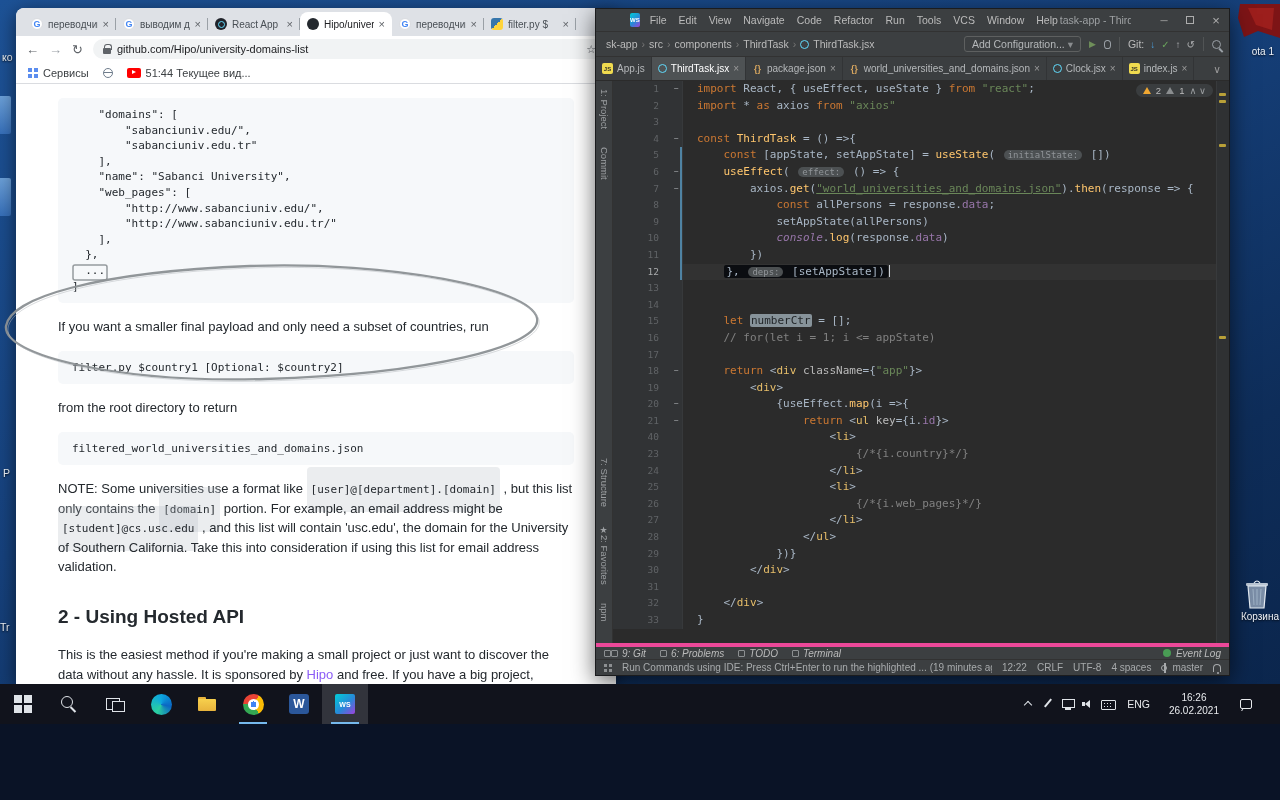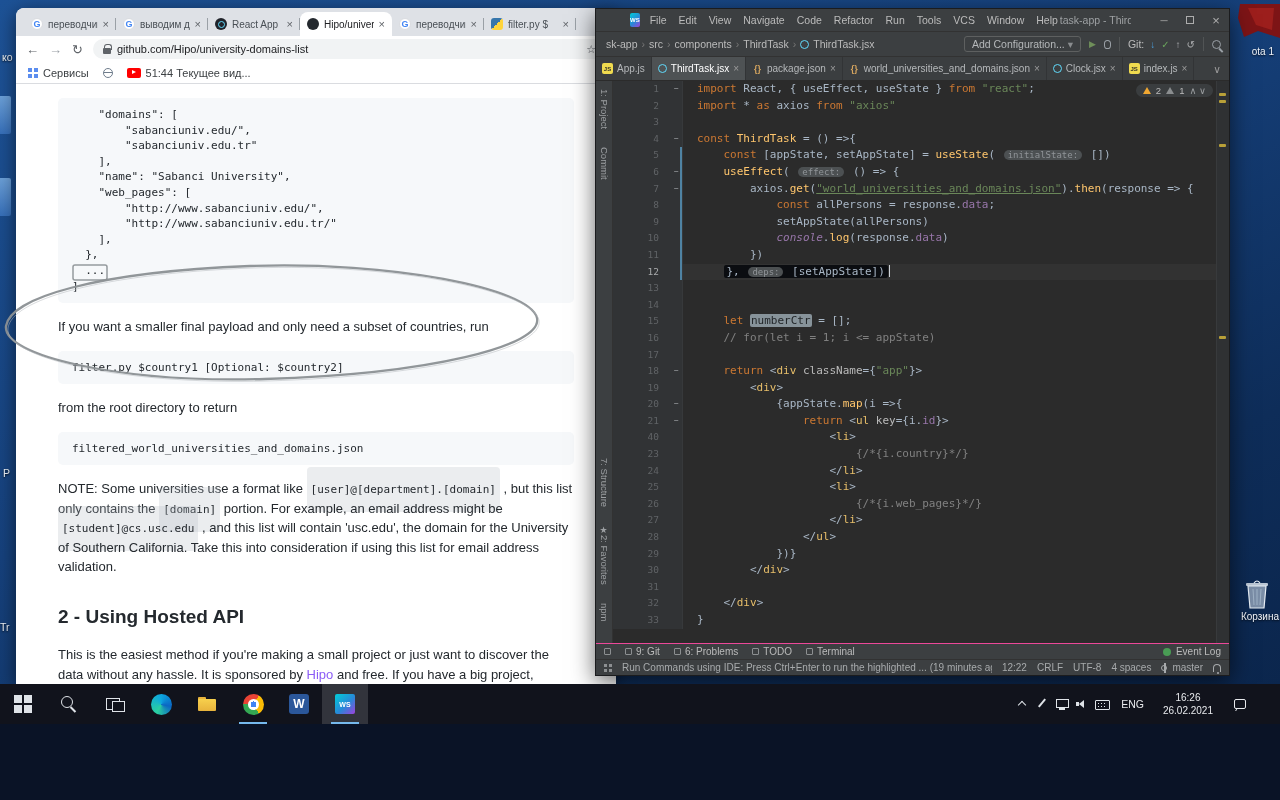--- a/index.html
+++ b/index.html
@@ -149,22 +149,22 @@
   .err-stripe { position:absolute; right:0; top:0; bottom:0; width:13px; background:#2f3133; border-left:1px solid #383a3c; }
   .err-mark { position:absolute; right:3px; width:7px; height:3px; border-radius:1px; background:#b8a038; }
   .inspect-widget { position:absolute; right:16px; top:3px; display:flex; align-items:center; gap:5px;
     background:rgba(60,63,65,.92); border-radius:8px; padding:1px 7px; font-size:9.5px; color:#bbb; }
   .warn-tri { width:0; height:0; border-left:4px solid transparent; border-right:4px solid transparent; border-bottom:7px solid #f0a732; }
   .warn-tri.weak { border-bottom-color:#8a8d8f; }
   .g-insp::before { content:'∧ ∨'; color:#9a9d9f; }
 
   .ide-crumb-bottom { height:15px; background:#313335; border-top:1px solid #2b2b2b; display:flex; align-items:center;
     padding-left:100px; font-size:10px; color:#9da0a3; flex:none; }
-  .ide-toolbtns { height:16px; display:flex; align-items:center; gap:14px; padding:0 8px; border-top:1px solid #ec4899;
-    font-size:10px; flex:none; }
+  .ide-toolbtns { height:16px; display:flex; align-items:center; padding:0 8px; border-top:4px solid #ec4899;
+    font-size:10px; flex:none;font-style:italic; }
   .tool-btn { display:flex; align-items:center; gap:4px; white-space:nowrap; }
   .tw-ico { width:7px; height:7px; border:1.2px solid #8c8f91; border-radius:1px; }
   .eventlog { margin-left:auto; display:flex; align-items:center; gap:5px; }
   .green-dot { width:8px; height:8px; border-radius:50%; background:#499c54; }
   .ide-status { height:16px; display:flex; align-items:center; gap:10px; padding:0 8px; border-top:1px solid #323232;
     font-size:10px; color:#a7aaac; flex:none; }
   .status-msg { flex:1; min-width:0; white-space:nowrap; overflow:hidden; }
   .status-item { white-space:nowrap; }
   .branch-wrap { display:flex; align-items:center; gap:3px; }
   .branch-icon { position:relative; width:8px; height:10px; }
@@ -200,21 +200,21 @@
     background:conic-gradient(from 150deg,#34a853 0 120deg,#ea4335 120deg 240deg,#fbbc05 240deg 360deg); position:relative; }
   .tbi-chrome::after { content:''; position:absolute; left:5px; top:5px; width:11px; height:11px; border-radius:50%;
     background:radial-gradient(circle,#4285f4 0 3px,#fff 3px 5.5px); }
   .tbi-word { width:20px; height:20px; margin:1px auto; background:#2b579a; border-radius:3px;
     display:flex; align-items:center; justify-content:center; }
   .tbi-word::after { content:'W'; color:#fff; font-weight:bold; font-size:12px; }
   .tbi-webstorm { width:20px; height:20px; margin:1px auto; border-radius:2px;
     background:linear-gradient(135deg,#00cdd7,#2888d8 55%,#9e41dc); display:flex; align-items:center; justify-content:center; }
   .tbi-webstorm::after { content:'WS'; color:#fff; font-weight:bold; font-size:7px; }
   .tb-spacer { flex:1; }
-  .tray { display:flex; align-items:center; gap:4px; padding-right:16px; }
+  .tray { display:flex; align-items:center; gap:4px; padding-right:10px; }
   .tri { position:relative; width:16px; height:16px; display:inline-block; }
   .tri-chevron-up::before { content:''; position:absolute; left:5px; top:6px; width:5px; height:5px;
     border-left:1.4px solid #dfe3e8; border-top:1.4px solid #dfe3e8; transform:rotate(45deg); }
   .tri-pen::before { content:''; position:absolute; left:7px; top:2px; width:2px; height:10px; background:#dfe3e8; transform:rotate(40deg); }
   .tri-network::before { content:''; position:absolute; left:2px; top:3px; width:11px; height:7px; border:1.3px solid #dfe3e8; }
   .tri-network::after { content:''; position:absolute; left:5px; top:12px; width:6px; height:1.5px; background:#dfe3e8; }
   .tri-volume::before { content:''; position:absolute; left:5px; top:4px; width:0; height:0;
     border-top:4px solid transparent; border-bottom:4px solid transparent; border-right:5px solid #dfe3e8; }
   .tri-volume::after { content:''; position:absolute; left:2px; top:6px; width:3px; height:4px; background:#dfe3e8; }
   .tri-keyboard::before { content:''; position:absolute; left:1px; top:4px; width:13px; height:8px; border:1.2px solid #dfe3e8; border-radius:1px; }
@@ -540,21 +540,21 @@
             <span class="code-text"><span class="tok-pl">    </span><span class="tok-kw">return </span><span class="tok-pl">&lt;</span><span class="tok-tag">div</span><span class="tok-attr"> className</span><span class="tok-pl">={</span><span class="tok-str">"app"</span><span class="tok-pl">}&gt;</span></span>
           </div>
           <div class="code-line">
             <span class="ln">19</span>
             <span class="fold"></span>
             <span class="code-text"><span class="tok-pl">        &lt;</span><span class="tok-tag">div</span><span class="tok-pl">&gt;</span></span>
           </div>
           <div class="code-line">
             <span class="ln">20</span>
             <span class="fold g-fold"></span>
-            <span class="code-text"><span class="tok-pl">            {appState.</span><span class="tok-fn">map</span><span class="tok-pl">(i =&gt;{</span></span>
+            <span class="code-text"><span class="tok-pl">            {useEffect.</span><span class="tok-fn">map</span><span class="tok-pl">(i =&gt;{</span></span>
           </div>
           <div class="code-line">
             <span class="ln">21</span>
             <span class="fold g-fold"></span>
             <span class="code-text"><span class="tok-pl">                </span><span class="tok-kw">return </span><span class="tok-pl">&lt;</span><span class="tok-tag">ul</span><span class="tok-attr"> key</span><span class="tok-pl">={i.</span><span class="tok-fld">id</span><span class="tok-pl">}&gt;</span></span>
           </div>
           <div class="code-line">
             <span class="ln">40</span>
             <span class="fold"></span>
             <span class="code-text"><span class="tok-pl">                    &lt;</span><span class="tok-tag">li</span><span class="tok-pl">&gt;</span></span>

